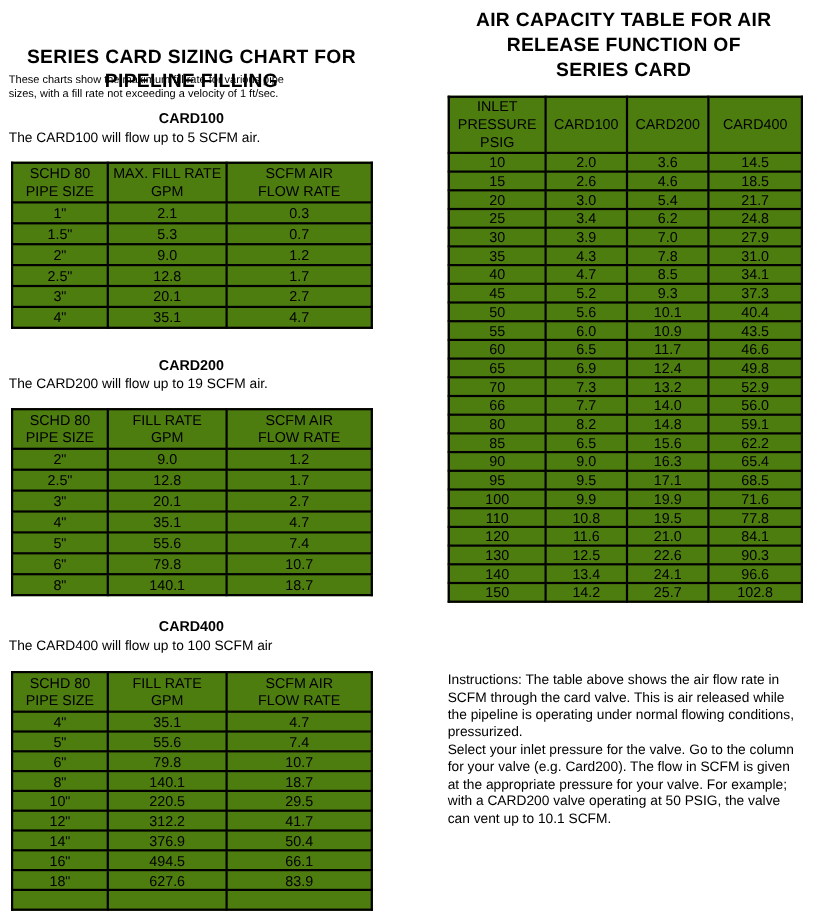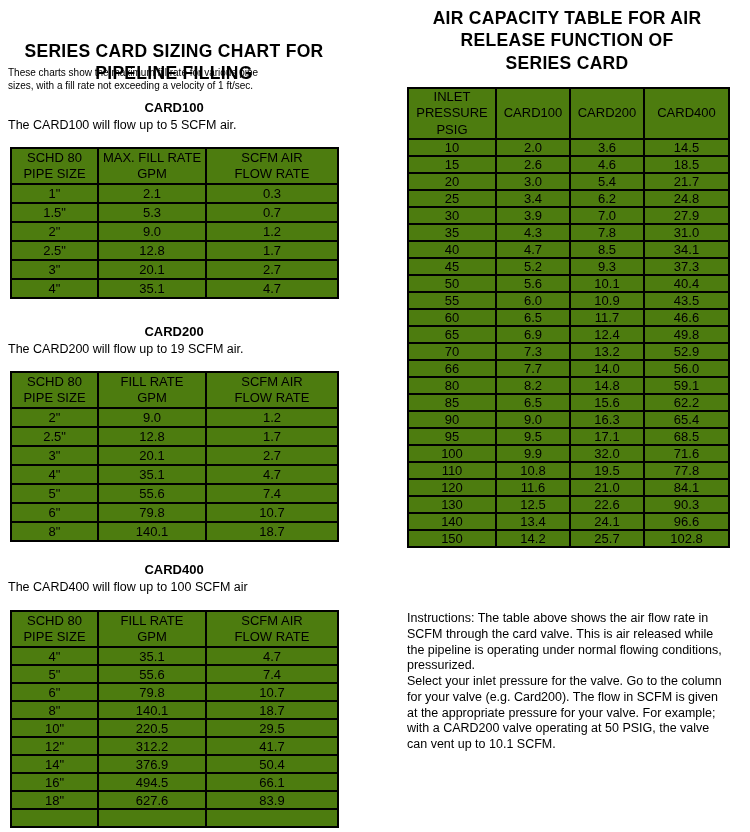--- a/index.html
+++ b/index.html
@@ -394,21 +394,21 @@
       </tr>
       <tr>
         <td>95</td>
         <td>9.5</td>
         <td>17.1</td>
         <td>68.5</td>
       </tr>
       <tr>
         <td>100</td>
         <td>9.9</td>
-        <td>32.0</td>
+        <td>19.9</td>
         <td>71.6</td>
       </tr>
       <tr>
         <td>110</td>
         <td>10.8</td>
         <td>19.5</td>
         <td>77.8</td>
       </tr>
       <tr>
         <td>120</td>

